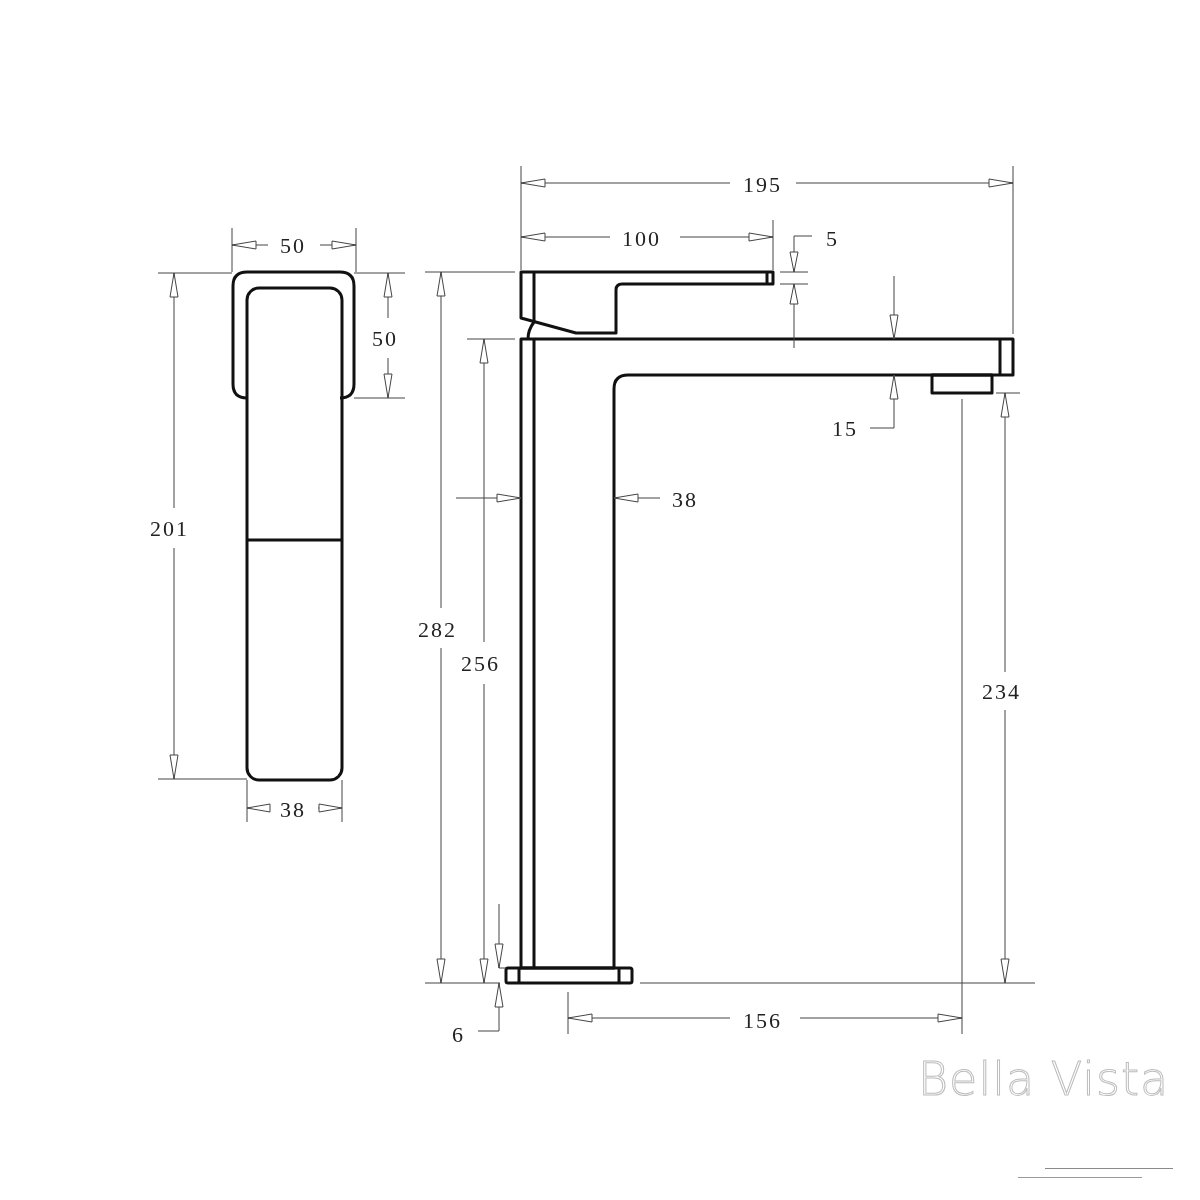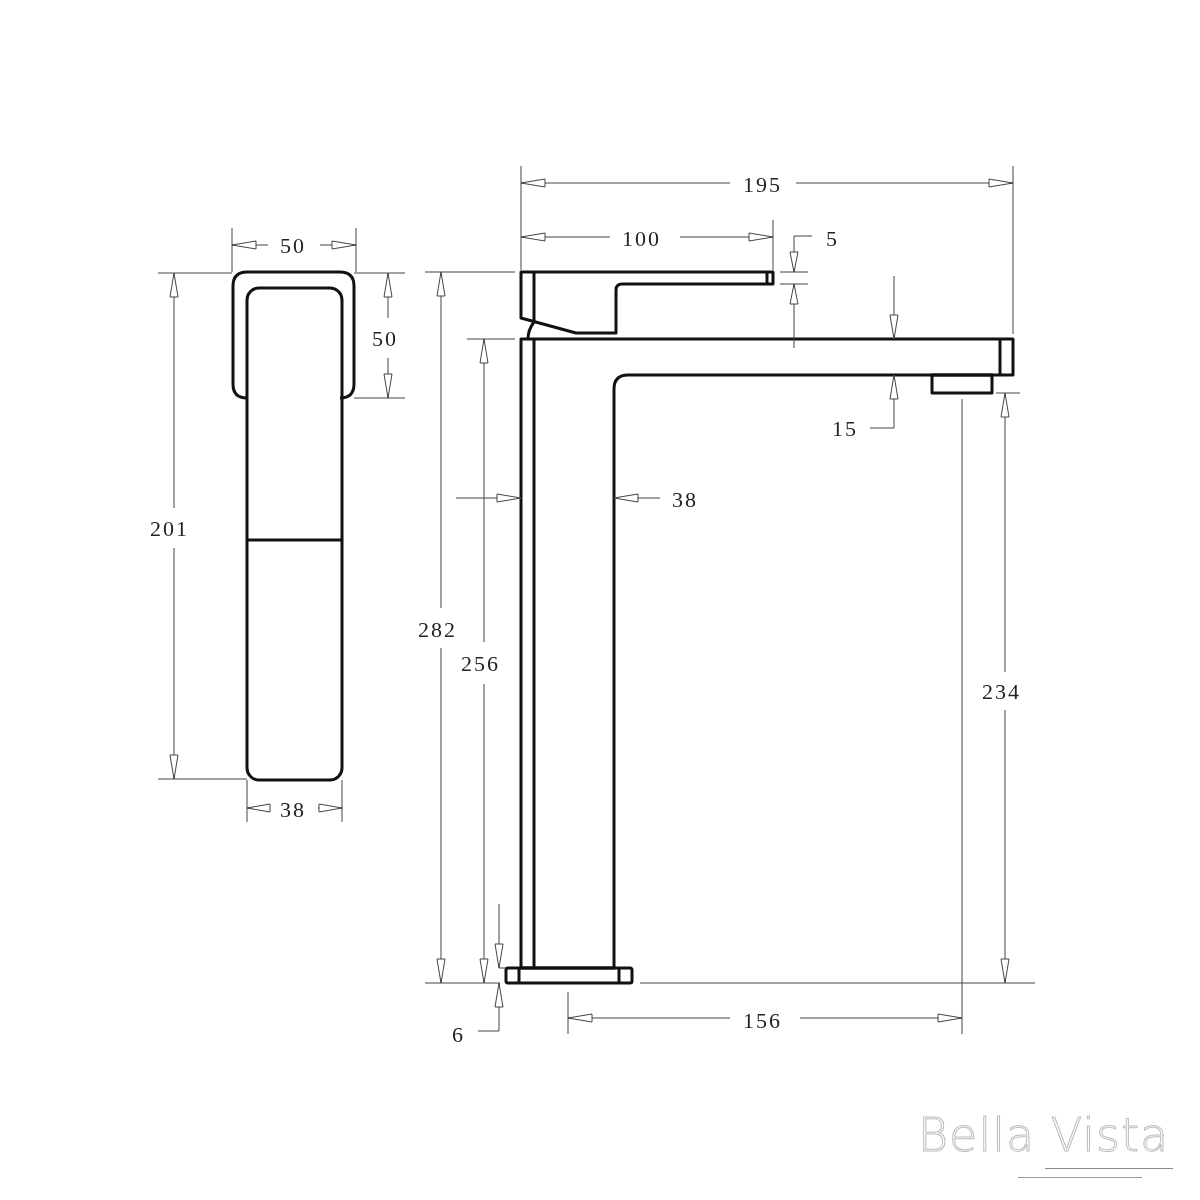--- a/index.html
+++ b/index.html
@@ -2,21 +2,21 @@
 <html><head>
 <meta charset="utf-8">
 <style>
   html, body { margin: 0; padding: 0; background: #ffffff; }
   .canvas { position: relative; width: 1200px; height: 1200px; background: #ffffff; overflow: hidden; }
   svg { position: absolute; left: 0; top: 0; }
   .part { fill: none; stroke: #111111; stroke-width: 3; stroke-linejoin: round; }
   .dim { fill: none; stroke: #444444; stroke-width: 1; }
   .arrow { fill: #ffffff; stroke: #444444; stroke-width: 1; }
   .dimtext { font-family: "Liberation Serif", serif; font-size: 22px; fill: #222222; letter-spacing: 2px; }
-  .logo { position: absolute; left: 918px; top: 1108px; font-family: "DejaVu Sans", sans-serif; font-size: 46px; font-weight: 200; color: #ffffff; -webkit-text-stroke: 1px #bdbdbd; letter-spacing: 1px; }
+  .logo { position: absolute; left: 918px; top: 1052px; font-family: "DejaVu Sans", sans-serif; font-size: 46px; font-weight: 200; color: #ffffff; -webkit-text-stroke: 1px #bdbdbd; letter-spacing: 1px; }
   .logo-line1 { position: absolute; left: 1045px; top: 1168px; width: 128px; height: 1px; background: #8a8a8a; }
   .logo-line2 { position: absolute; left: 1018px; top: 1177px; width: 124px; height: 1px; background: #9a9a9a; }
 </style>
 </head>
 <body>
 
 <div class="canvas">
 <svg width="1200" height="1200" viewBox="0 0 1200 1200">
 
   <g>

